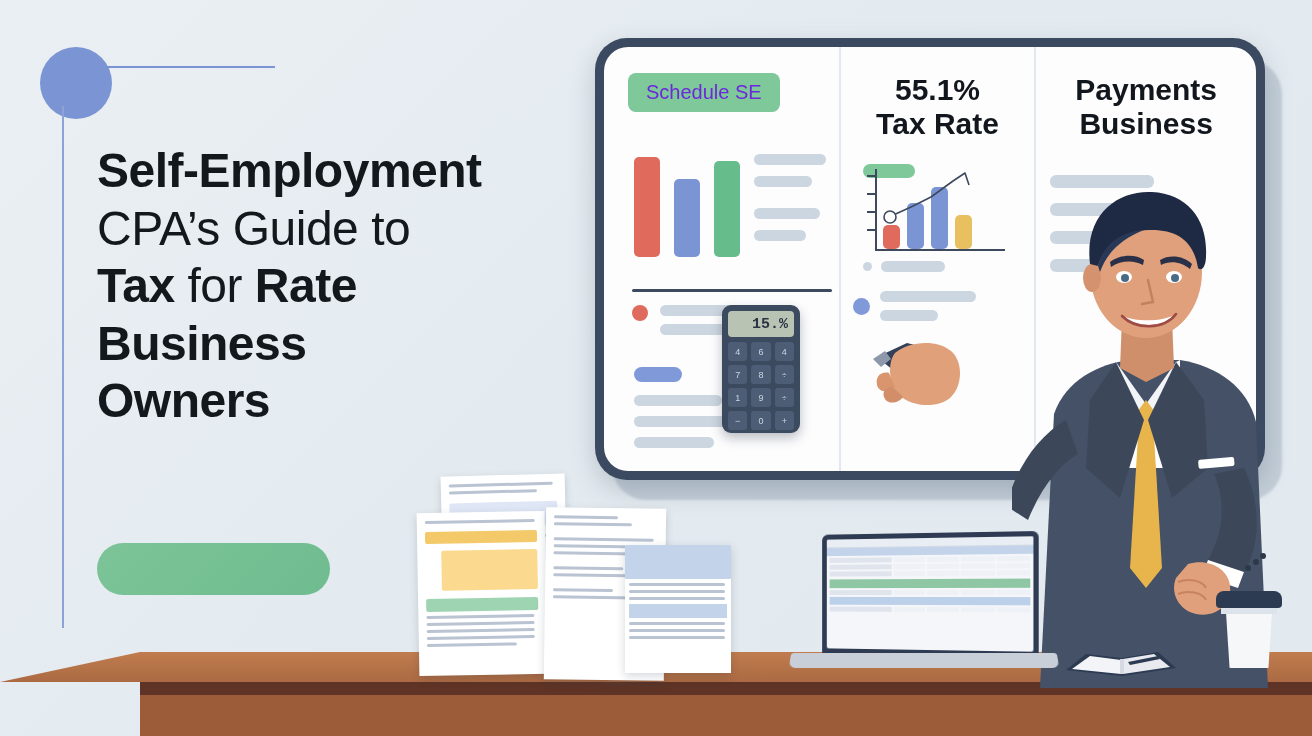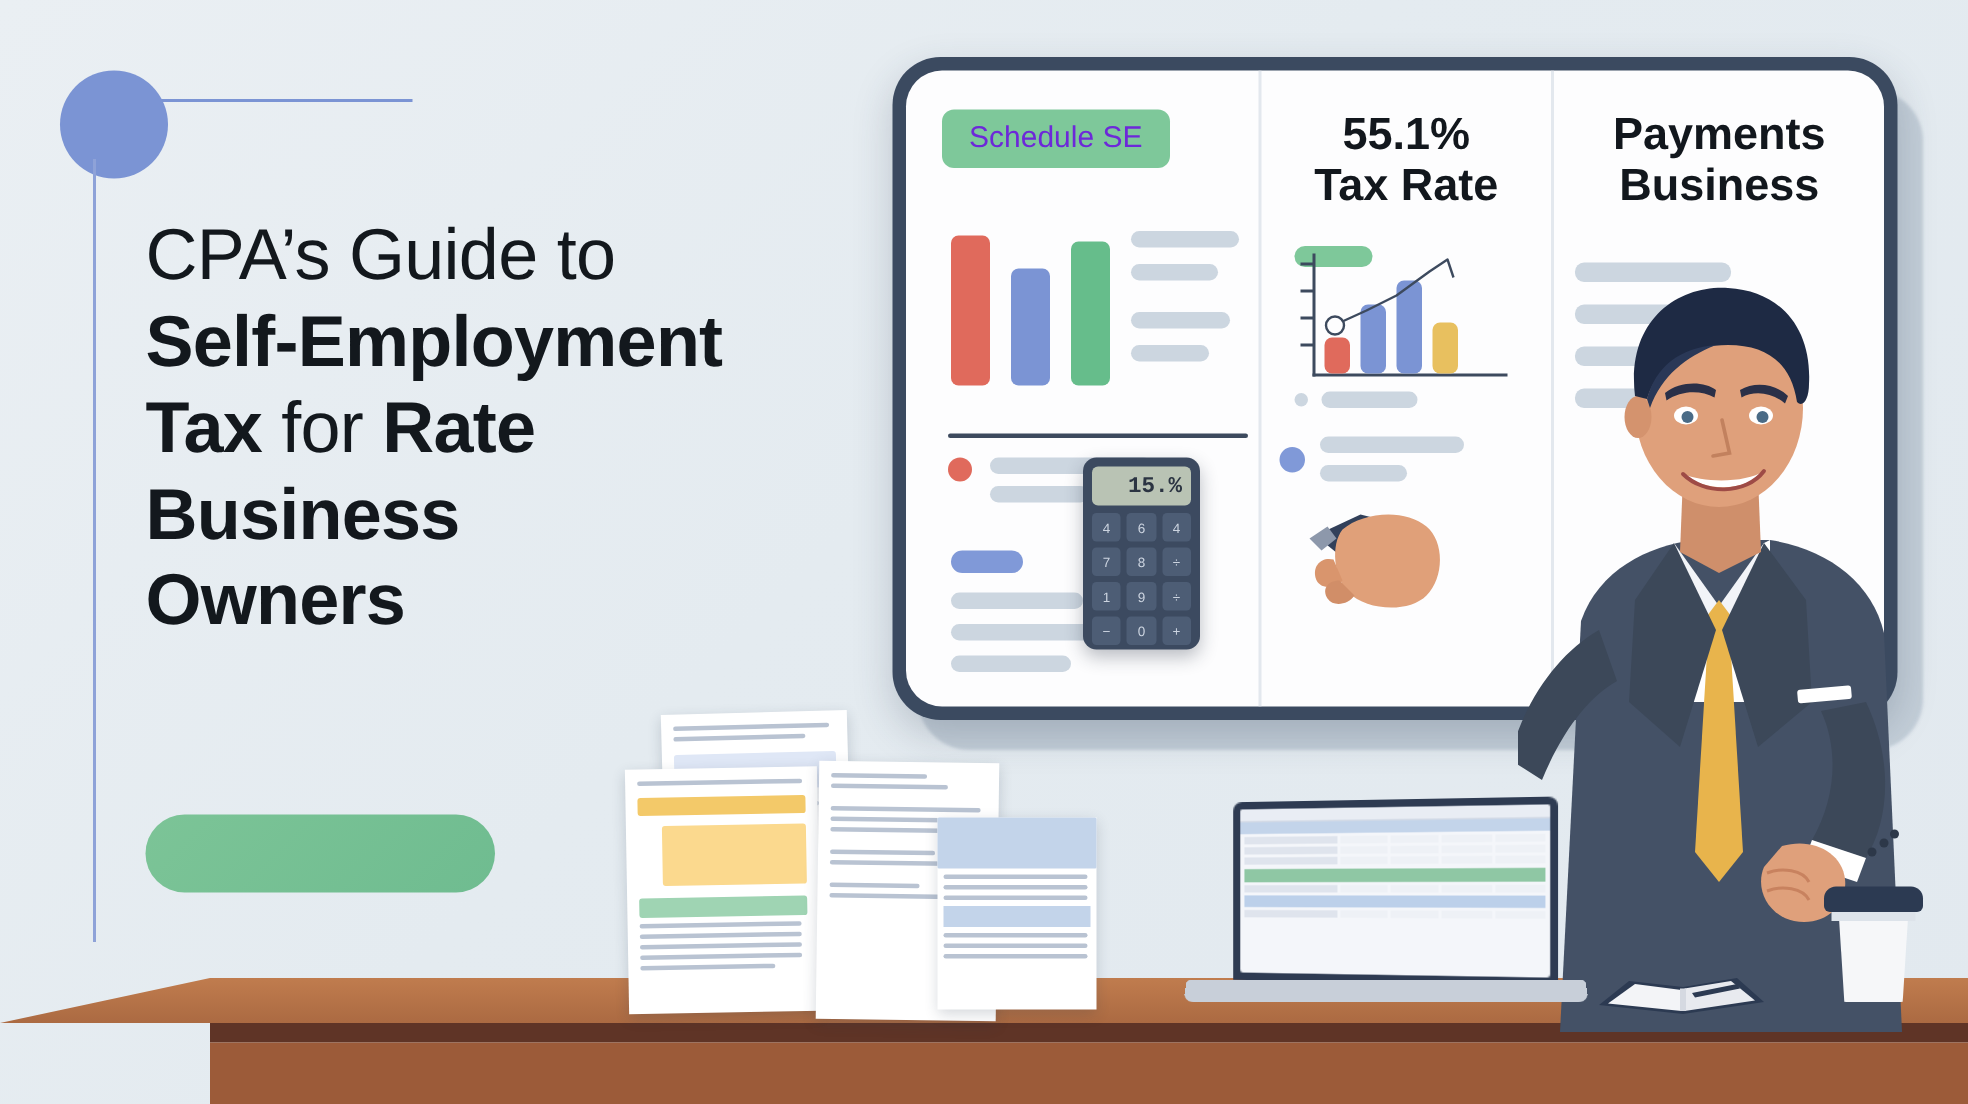--- a/index.html
+++ b/index.html
@@ -174,22 +174,22 @@
 <body>
 
 <div id="stage">
 
   <div class="accent-circle"></div>
   <div class="accent-hline"></div>
   <div class="accent-vline"></div>
   <div class="accent-pill"></div>
 
   <div class="headline">
+    <span class="ln w-bold">Self-Employment</span>
     <span class="ln w-reg">CPA’s Guide to</span>
-    <span class="ln w-bold">Self-Employment</span>
     <span class="ln">
       <span class="w-bold">Tax</span>
       <span class="w-reg">for</span>
       <span class="w-bold">Rate</span>
     </span>
     <span class="ln w-bold">Business</span>
     <span class="ln w-bold">Owners</span>
   </div>
 
   <div class="board-shadow"></div>

